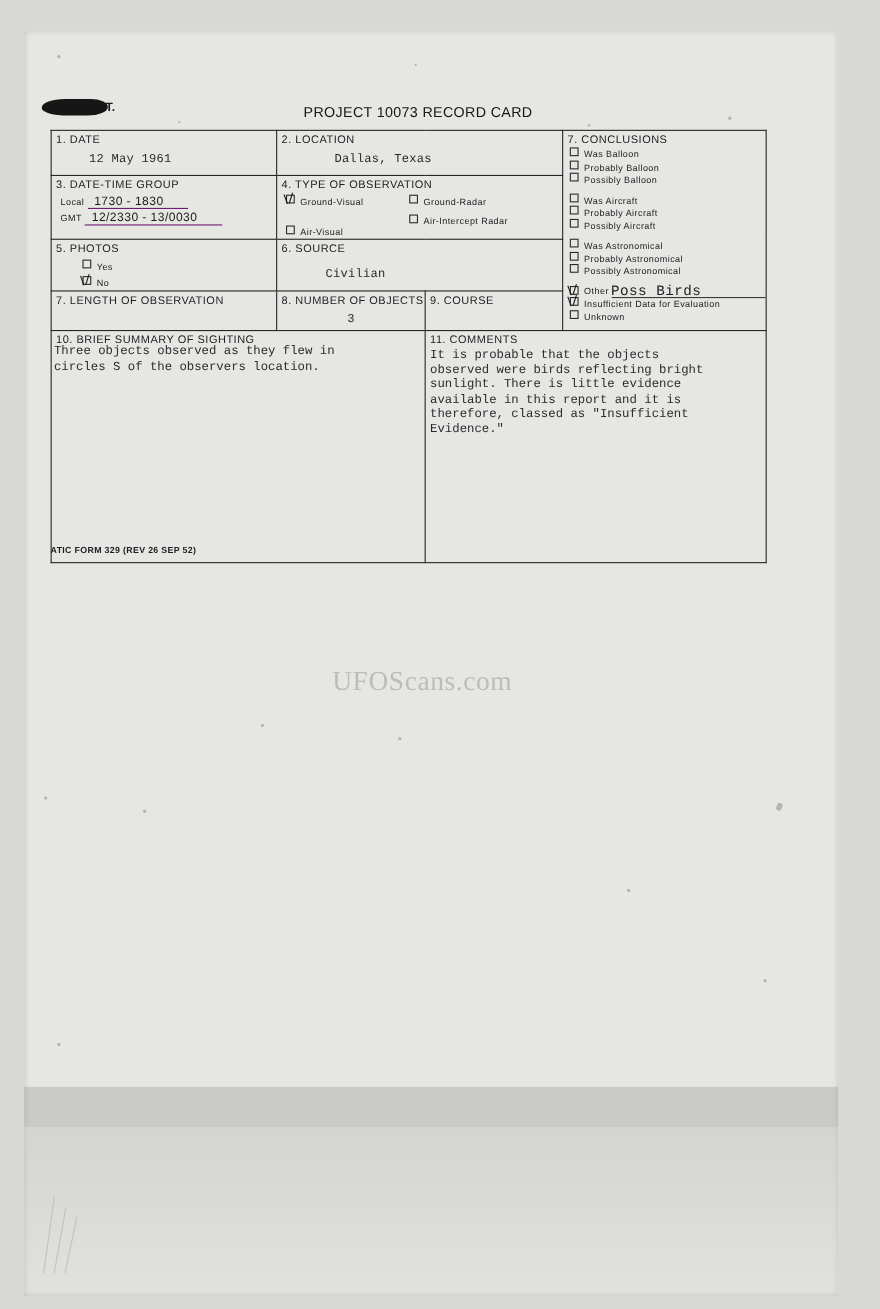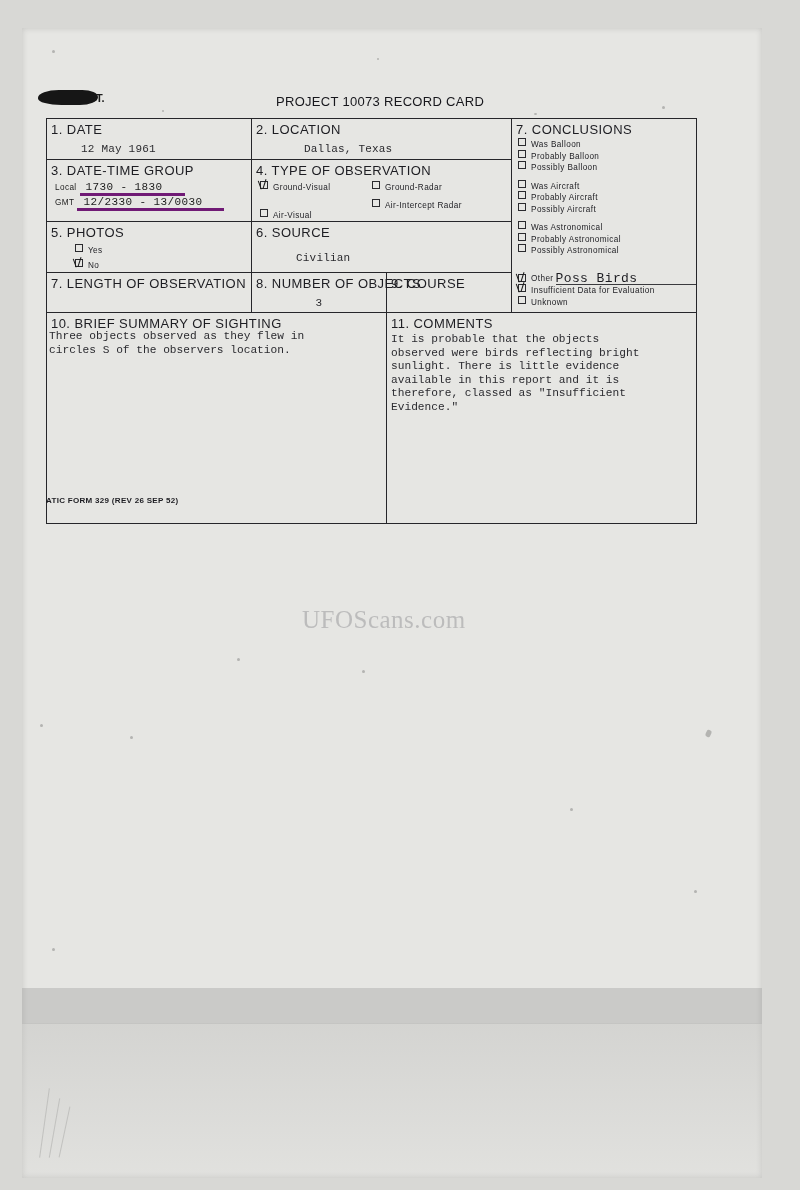--- a/index.html
+++ b/index.html
@@ -89,21 +89,21 @@
     width: 650px;
     table-layout: fixed;
   }
   table.form td {
     border: 1px solid #26262a;
     vertical-align: top;
     padding: 0;
     position: relative;
   }
   .fieldlabel {
-    font-size: 13px;
+    font-size: 10px;
     letter-spacing: .45px;
     padding: 3px 0 0 4px;
     color: #1d1d22;
     white-space: nowrap;
   }
   .typed {
     font-family: "Liberation Mono", monospace;
     font-size: 11px;
     color: #2a2a2e;
     letter-spacing: .2px;
@@ -165,43 +165,42 @@
 
   
   .dtline {
     font-size: 8.2px;
     letter-spacing: .4px;
     padding-left: 8px;
     margin-top: 3px;
     white-space: nowrap;
   }
   .dtline .val {
-    font-family: Liberation Mono, monospace;
+    font-family: Liberation Sans, sans-serif;
     font-size: 11px;
-    border-bottom: 3px solid #701a75;
+    border-bottom: 1px solid #701a75;
     padding: 0 22px 0 6px;
     margin-left: 3px;
   }
 
   .obs-grid {
     display: flex;
     padding: 4px 0 0 8px;
   }
   .obs-col { width: 112px; }
   .obs-col2 { width: 125px; }
 
   
   .conc-group { padding: 2px 0 2px 6px; }
   .conc-group .optrow { line-height: 10.5px; }
   .conc-sep { height: 3px; }
   .otherline {
     display: flex;
     align-items: center;
     white-space: nowrap;
-    margin-top: 10px;
   }
   .otherval {
     font-family: "Liberation Mono", monospace;
     font-size: 13px;
     border-bottom: 1px solid #3a3a3e;
     flex: 1;
     margin-left: 2px;
     padding-bottom: 0px;
   }
 

